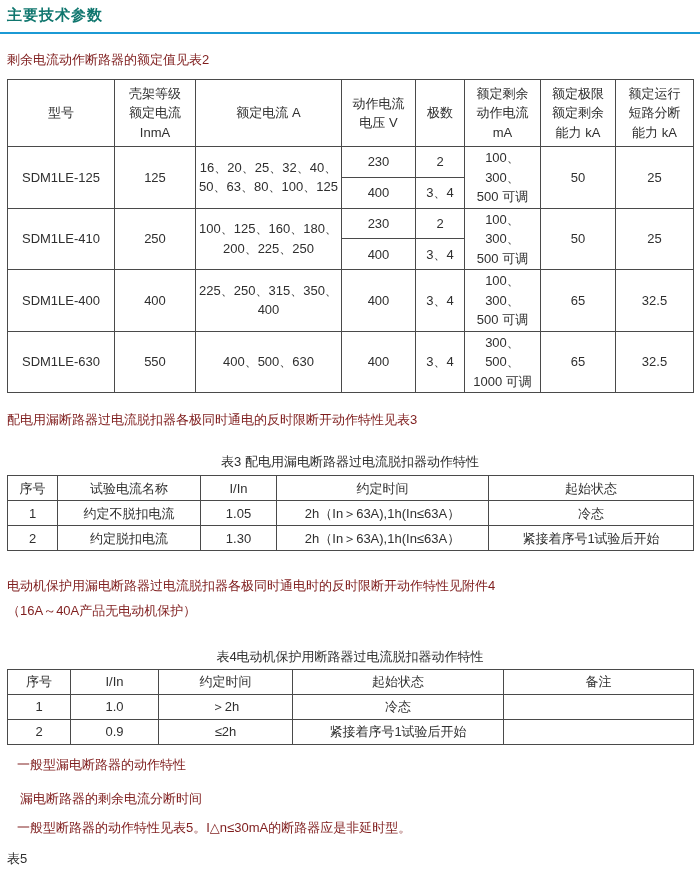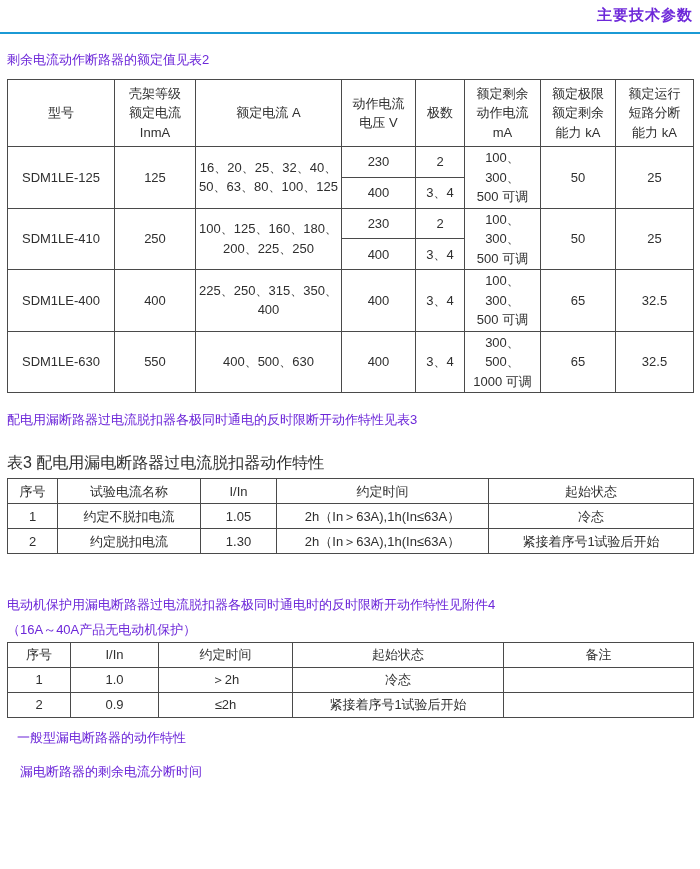--- a/index.html
+++ b/index.html
@@ -4,43 +4,43 @@
 <style>
   html,body{margin:0;padding:0}
   body{
     width:700px;height:869px;overflow:hidden;
     background:#ffffff;color:#2f2f2f;
     font-family:"Liberation Sans","DejaVu Sans",sans-serif;
   }
   .page{padding:0 7px}
   .title{
     padding:6px 0 0 0;font-size:15px;font-weight:bold;
-    color:#6d28d9;letter-spacing:1px;text-align:right;
+    color:#0f766e;letter-spacing:1px;
   }
   .divider{border-bottom:2px solid #1b9ad5;margin:7px -7px 0 -7px}
-  .para{margin:0;font-size:13px;line-height:1.4;color:#6d28d9}
+  .para{margin:0;font-size:13px;line-height:1.4;color:#7f1d1d}
   .intro{margin-top:17px}
-  .caption{font-size:16px;text-align:left}
+  .caption{font-size:13px;text-align:center}
   .t{border-collapse:collapse;width:686px;table-layout:fixed}
   .t th,.t td{
     border:1px solid #4a4a4a;font-size:13px;font-weight:normal;
     text-align:center;vertical-align:middle;padding:1px 3px;line-height:1.5;
     overflow:hidden;
   }
   .pre{white-space:pre-line}
   .tl{text-align:left;padding-left:6px}
   .t2{margin-top:10px}
   .t2 .head th{height:64px}
   .t2 td.sub{height:20px}
   .t2 tr.full td{height:42px}
   .p1{margin-top:18px}
   .cap3{margin-top:24px}
   .t3{margin-top:4px}
   .t3 td,.t3 th,.t4 td,.t4 th{height:22px}
-  .p2a{margin-top:42px}
+  .p2a{margin-top:26px}
   .p2b{margin-top:6px}
   .cap4{margin-top:28px}
   .t4{margin-top:3px}
   .p3{padding-left:10px}
   .p3a{margin-top:16px;padding-left:13px}
   .p3b{margin-top:11px}
   .p3c{margin-top:11px}
   .label5{margin-top:13px;font-size:13px}
 </style>
 </head>
@@ -177,20 +177,21 @@
       <td>约定脱扣电流</td>
       <td>1.30</td>
       <td>2h（In＞63A),1h(In≤63A）</td>
       <td>紧接着序号1试验后开始</td>
     </tr>
   </tbody>
     </table>
 
   <p class="para p2a">电动机保护用漏电断路器过电流脱扣器各极同时通电时的反时限断开动作特性见附件4</p>
   <p class="para p2b">（16A～40A产品无电动机保护）</p>
+  <div class="caption cap4">表4电动机保护用断路器过电流脱扣器动作特性</div>
 
   <table class="t t4">
     <colgroup>
       <col style="width:63px">
         <col style="width:88px">
         <col style="width:134px">
       <col style="width:211px">
         <col style="width:190px">
     </colgroup>
     <tbody>
@@ -213,15 +214,17 @@
       <td>0.9</td>
       <td>≤2h</td>
       <td>紧接着序号1试验后开始</td>
       <td></td>
     </tr>
   </tbody>
     </table>
 
   <p class="para p3 p3b">一般型漏电断路器的动作特性</p>
   <p class="para p3 p3a">漏电断路器的剩余电流分断时间</p>
-
+  <p class="para p3 p3c">一般型断路器的动作特性见表5。I△n≤30mA的断路器应是非延时型。</p>
+
+  <div class="label5">表5</div>
 
 </div>
 
 </body></html>

